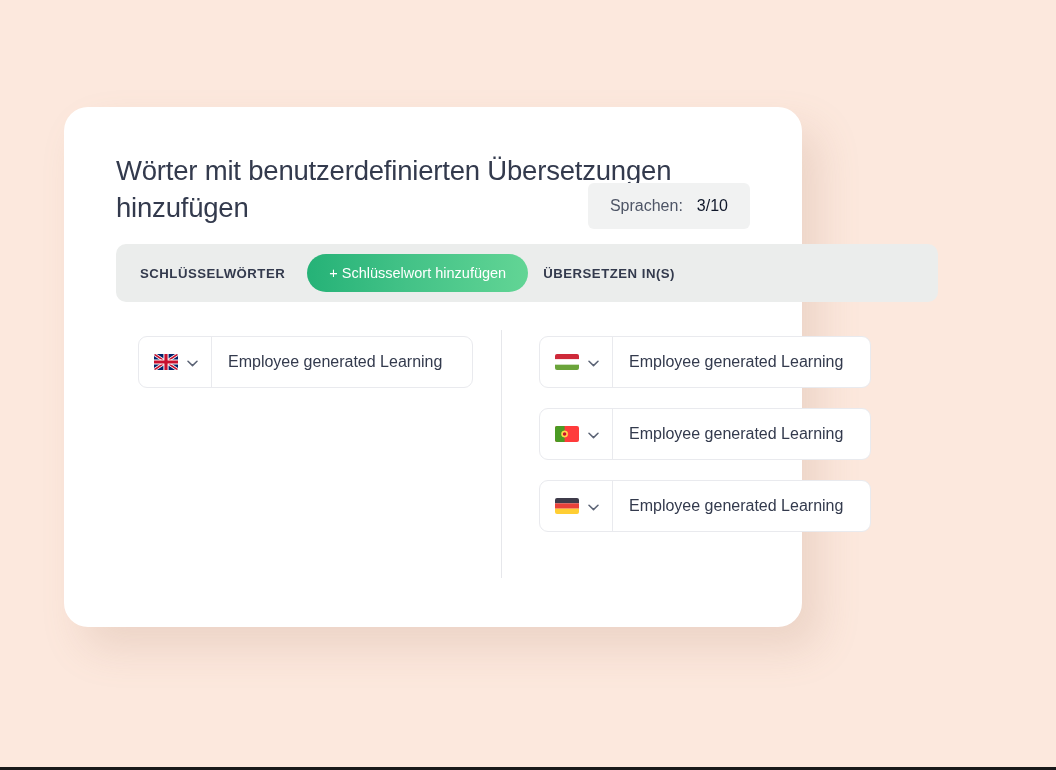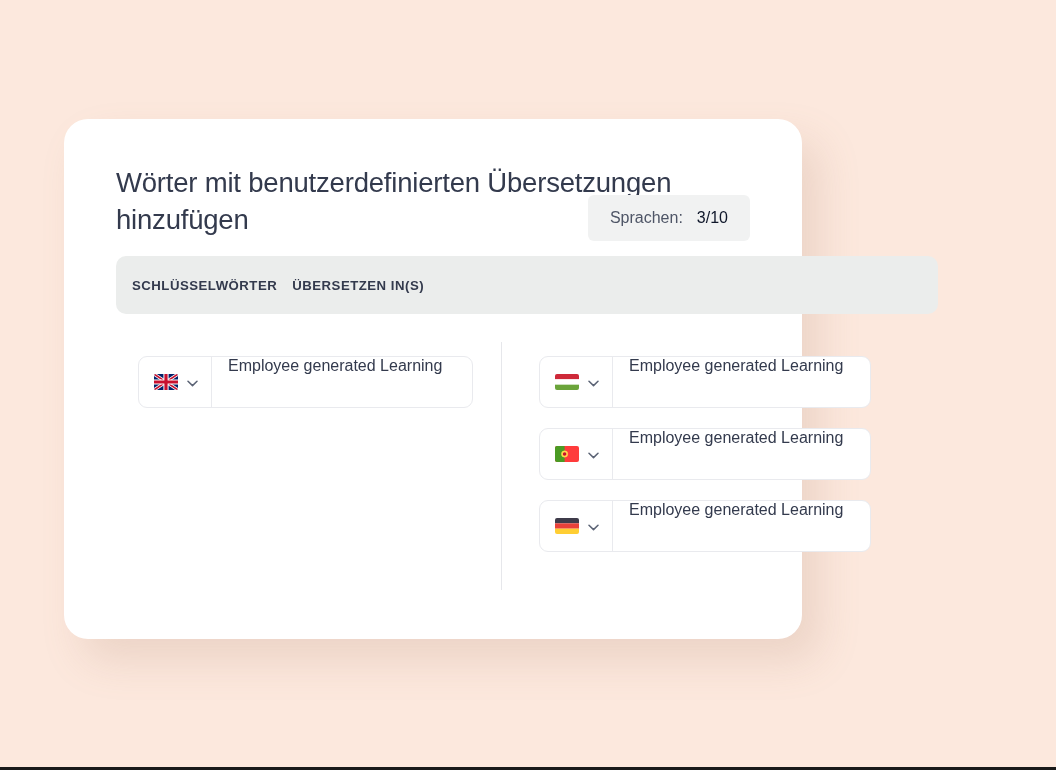--- a/index.html
+++ b/index.html
@@ -22,21 +22,21 @@
     left: 0;
     bottom: 0;
     width: 1056px;
     height: 3px;
     background: #191919;
   }
 
   .card {
     position: absolute;
     left: 64px;
-    top: 119px;
+    top: 107px;
     width: 738px;
     height: 520px;
     background: #ffffff;
     border-radius: 24px;
     box-shadow: 18px 22px 40px rgba(168, 120, 100, 0.18);
   }
 
   
   .header {
     position: absolute;
@@ -89,21 +89,21 @@
     align-items: center;
   }
 
   .tab-label {
     font-size: 13.2px;
     font-weight: 700;
     letter-spacing: 0.5px;
     color: #333a4d;
     white-space: nowrap;
   }
-  .tab-keywords { margin-left: 16px; }
+  .tab-keywords { margin-left: 24px; }
   .tab-translate { margin-left: 15px; text-align: center; }
 
   .add-keyword-btn {
     margin-left: 22px;
     height: 38px;
     padding: 0 22px;
     border: none;
     border-radius: 19px;
     background: linear-gradient(90deg, #25b277 0%, #43c287 45%, #62d595 100%);
     color: #ffffff;
@@ -133,27 +133,26 @@
 
   .col-right {
     position: absolute;
     left: 475px;
     top: 229px;
     width: 332px;
   }
 
   .field-row {
     display: flex;
-    align-items: flex-start;
+    align-items: center;
     height: 52px;
     border: 1px solid #e9eaee;
     border-radius: 9px;
     background: #ffffff;
     margin-bottom: 20px;
-    margin-top: 8px;
   }
   .field-row:last-of-type { margin-bottom: 0; }
 
   .lang-select {
     display: flex;
     align-items: center;
     gap: 9px;
     padding: 0 13px 0 15px;
     height: 100%;
     cursor: pointer;
@@ -202,20 +201,21 @@
     <h1 class="page-title">Wörter mit benutzerdefinierten Übersetzungen hinzufügen</h1>
   </div>
 
   <div class="lang-badge">
     <span class="lang-badge-label">Sprachen:</span>
     <span class="lang-badge-count">3/10</span>
   </div>
 
   <div class="tabbar">
     <span class="tab-label tab-keywords">SCHLÜSSELWÖRTER</span>
+    <button class="add-keyword-btn">+ Schlüsselwort hinzufügen</button>
     <span class="tab-label tab-translate">ÜBERSETZEN IN(S)</span>
   </div>
 
   <div class="divider"></div>
 
   <div class="col-left">
     <div class="field-row">
       <div class="lang-select">
         <span class="flag">
           <svg width="24" height="16" viewBox="0 0 60 40" xmlns="http://www.w3.org/2000/svg">

